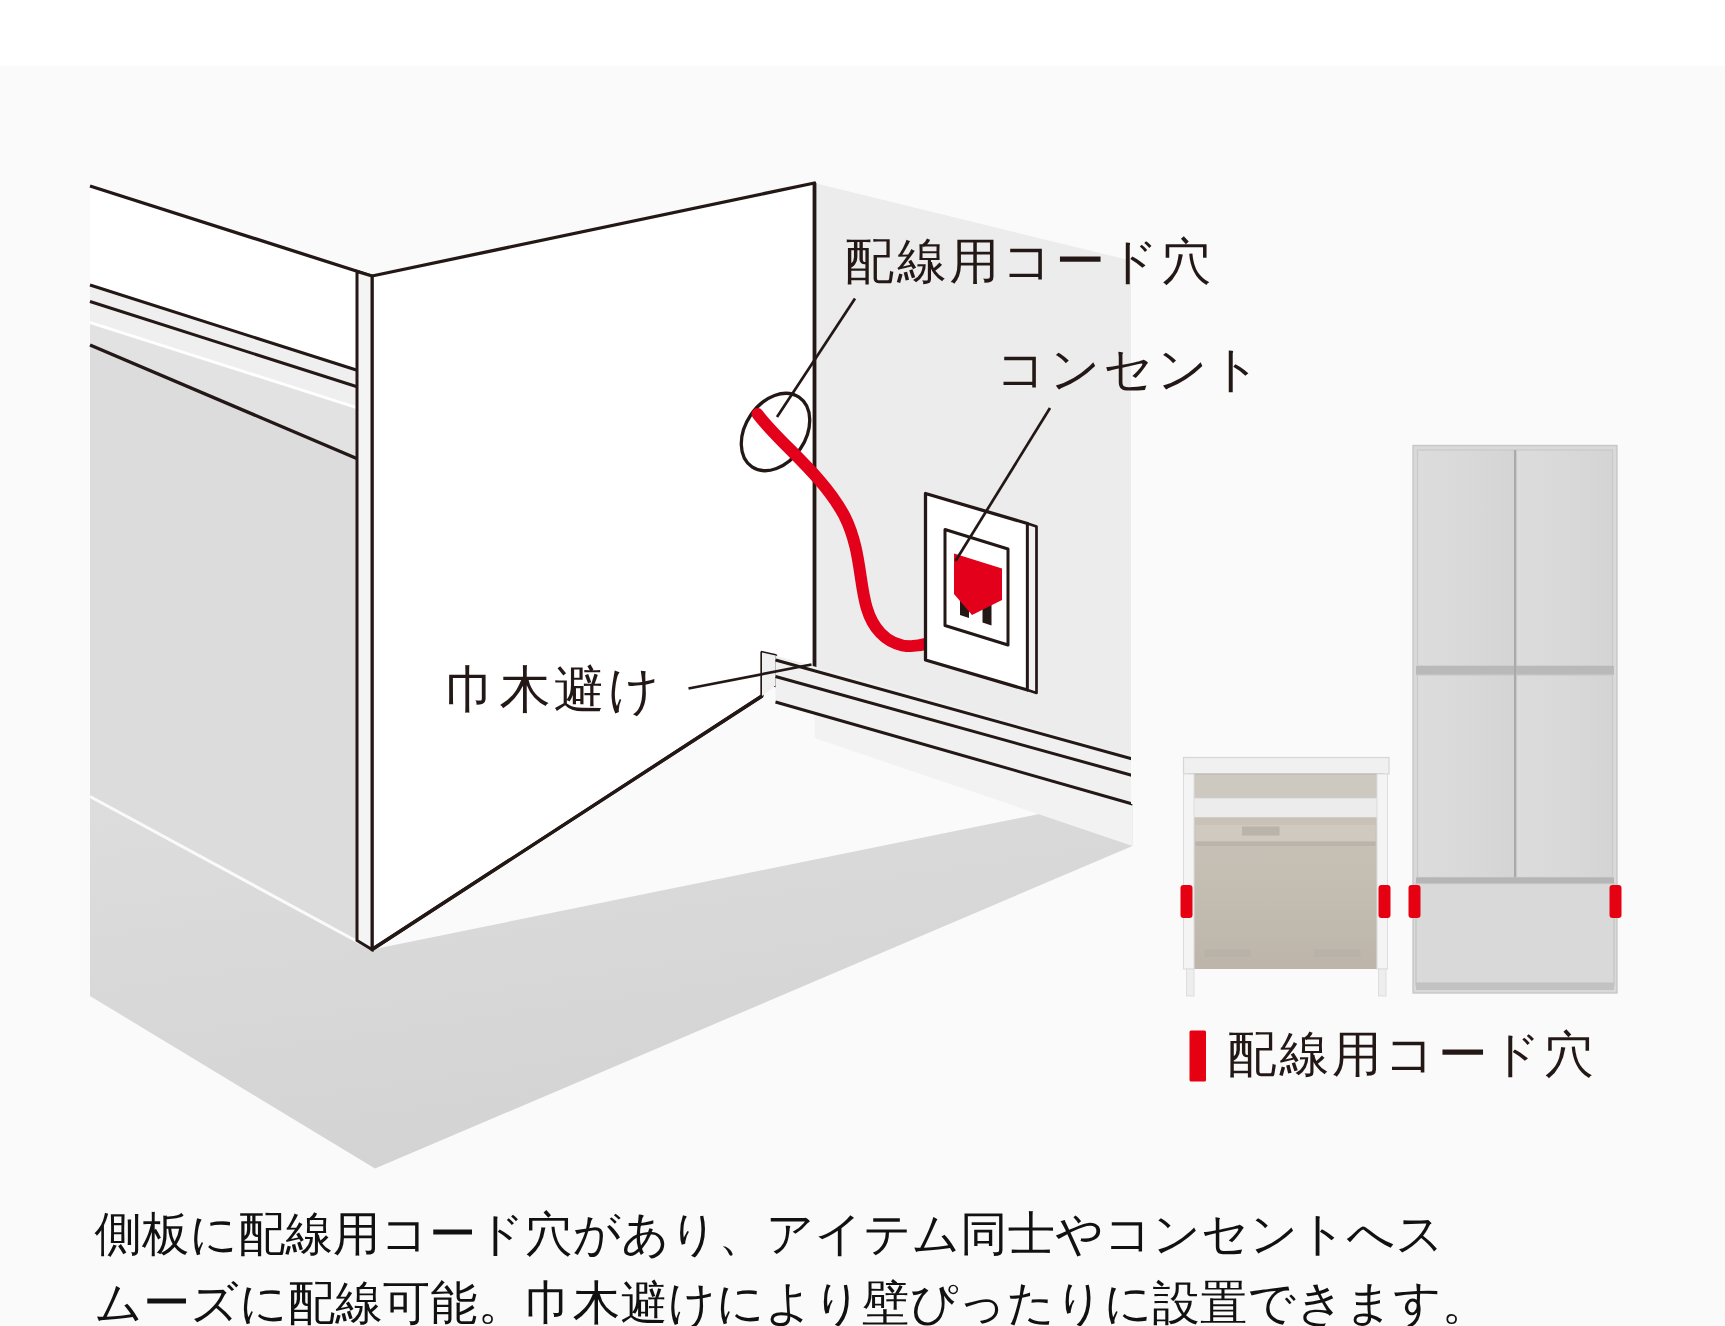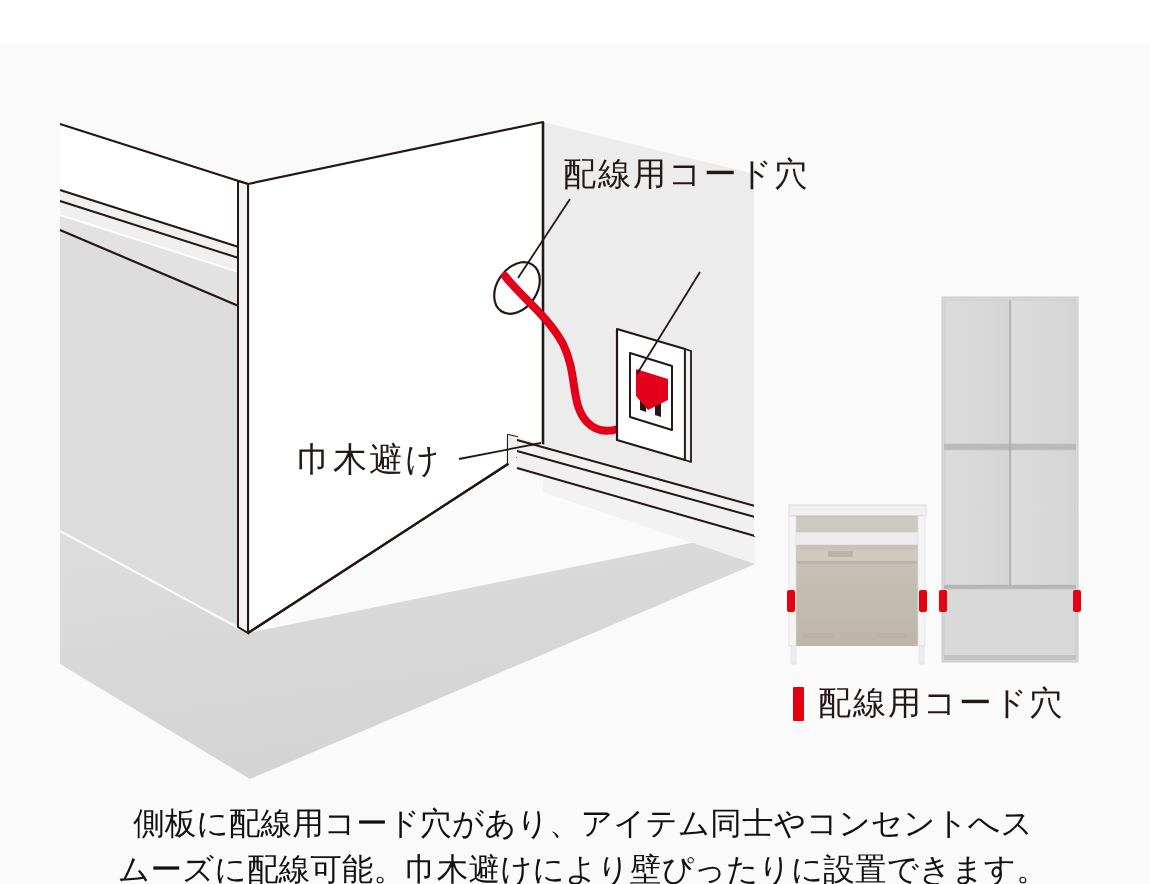--- a/index.html
+++ b/index.html
@@ -76,21 +76,20 @@
     width: 1040px;
     font-family: "DejaVu Sans", "Liberation Sans", sans-serif;
     font-size: 31.5px;
     line-height: 1.45;
     color: #111111;
     letter-spacing: 0.005em;
     font-weight: 400;
   }
   #caption p {
     margin: 0;
-    text-align: center;
   }
 </style>
 </head>
 <body>
 
 <div id="page">
 
   <svg id="scene" viewBox="0 0 1150 884" xmlns="http://www.w3.org/2000/svg">
     <defs>
       <linearGradient id="deskBackGrad" x1="0" y1="0" x2="0" y2="1">
@@ -234,20 +233,21 @@
       <rect x="944" y="545" width="132" height="68" fill="#d9d9da" stroke="#c4c4c5" stroke-width="0.8"></rect>
       <rect x="944" y="611" width="132" height="5" fill="#c2c2c3"></rect>
 
       <rect x="939" y="546" width="8" height="22" rx="2" fill="#e50012"></rect>
       <rect x="1073" y="546" width="8" height="22" rx="2" fill="#e50012"></rect>
     </g>
   </svg>
 
   <div class="jp-label" id="label-cordhole">配線用コード穴</div>
 
+  <div class="jp-label" id="label-outlet">コンセント</div>
 
   <div class="jp-label" id="label-baseboard">巾木避け</div>
 
   <div id="legend">
     <div id="legend-swatch"></div>
     <div id="legend-text">配線用コード穴</div>
   </div>
 
   <div id="caption">
     <p>側板に配線用コード穴があり、アイテム同士やコンセントへス</p>

